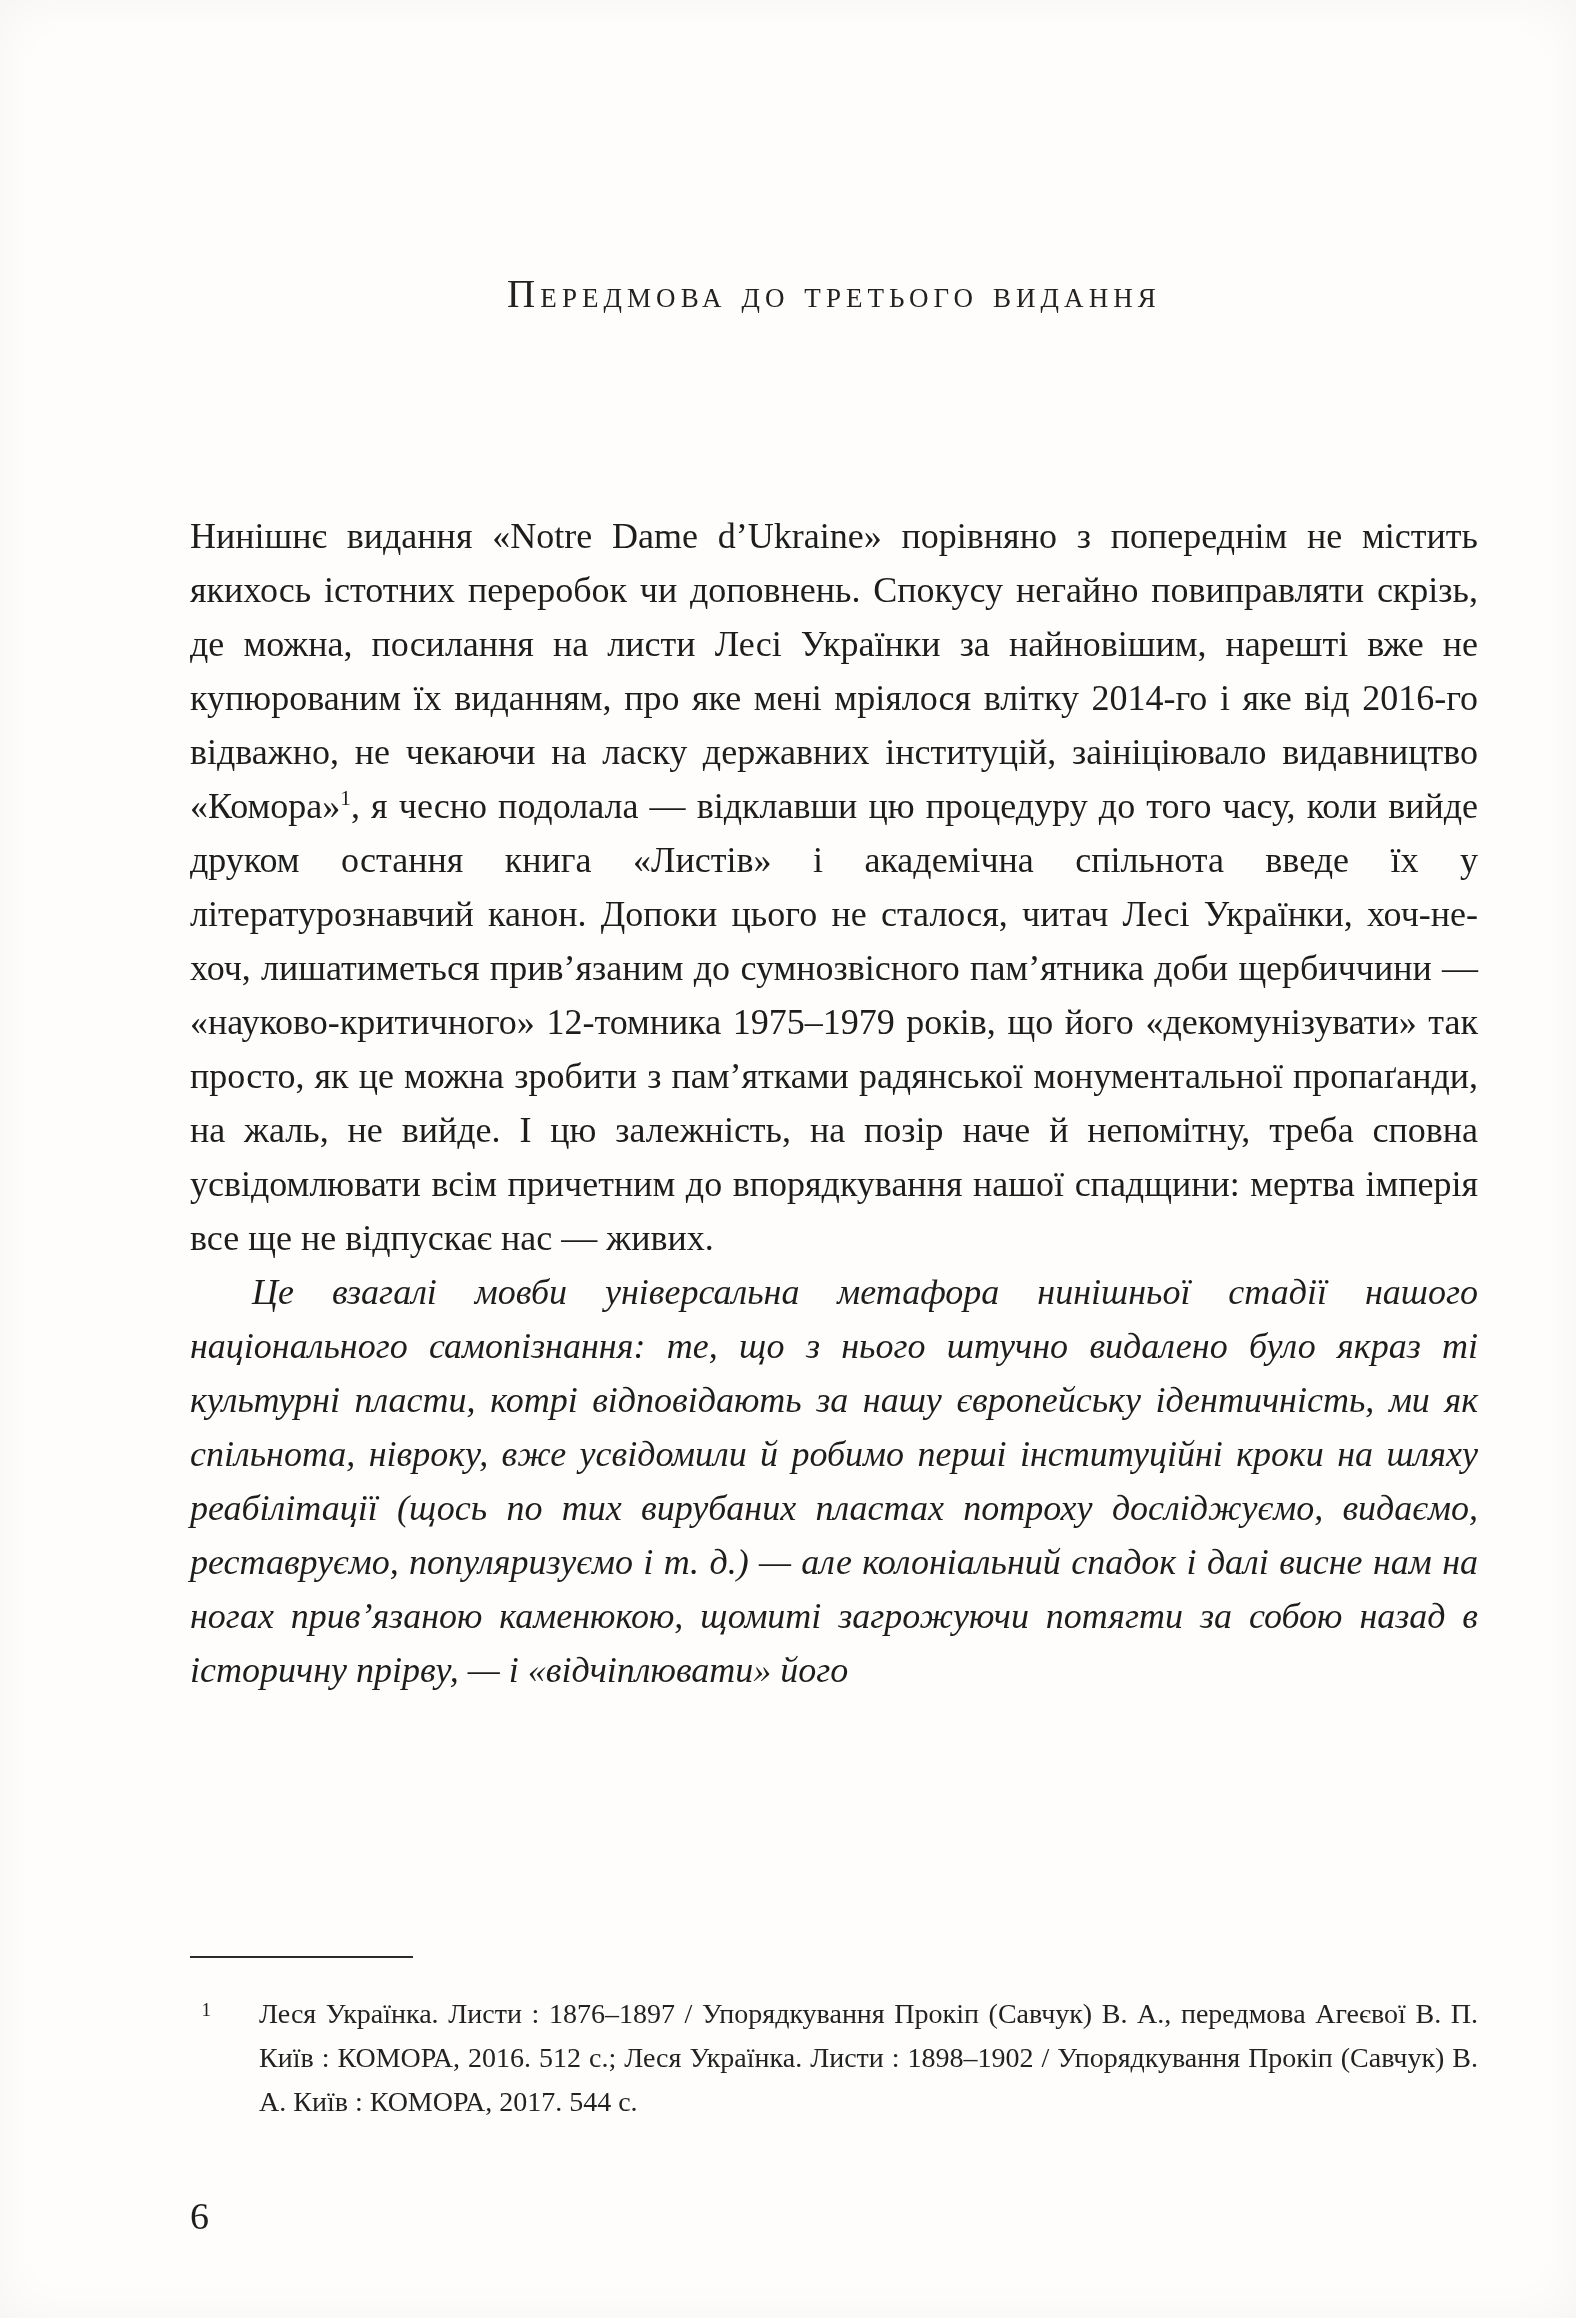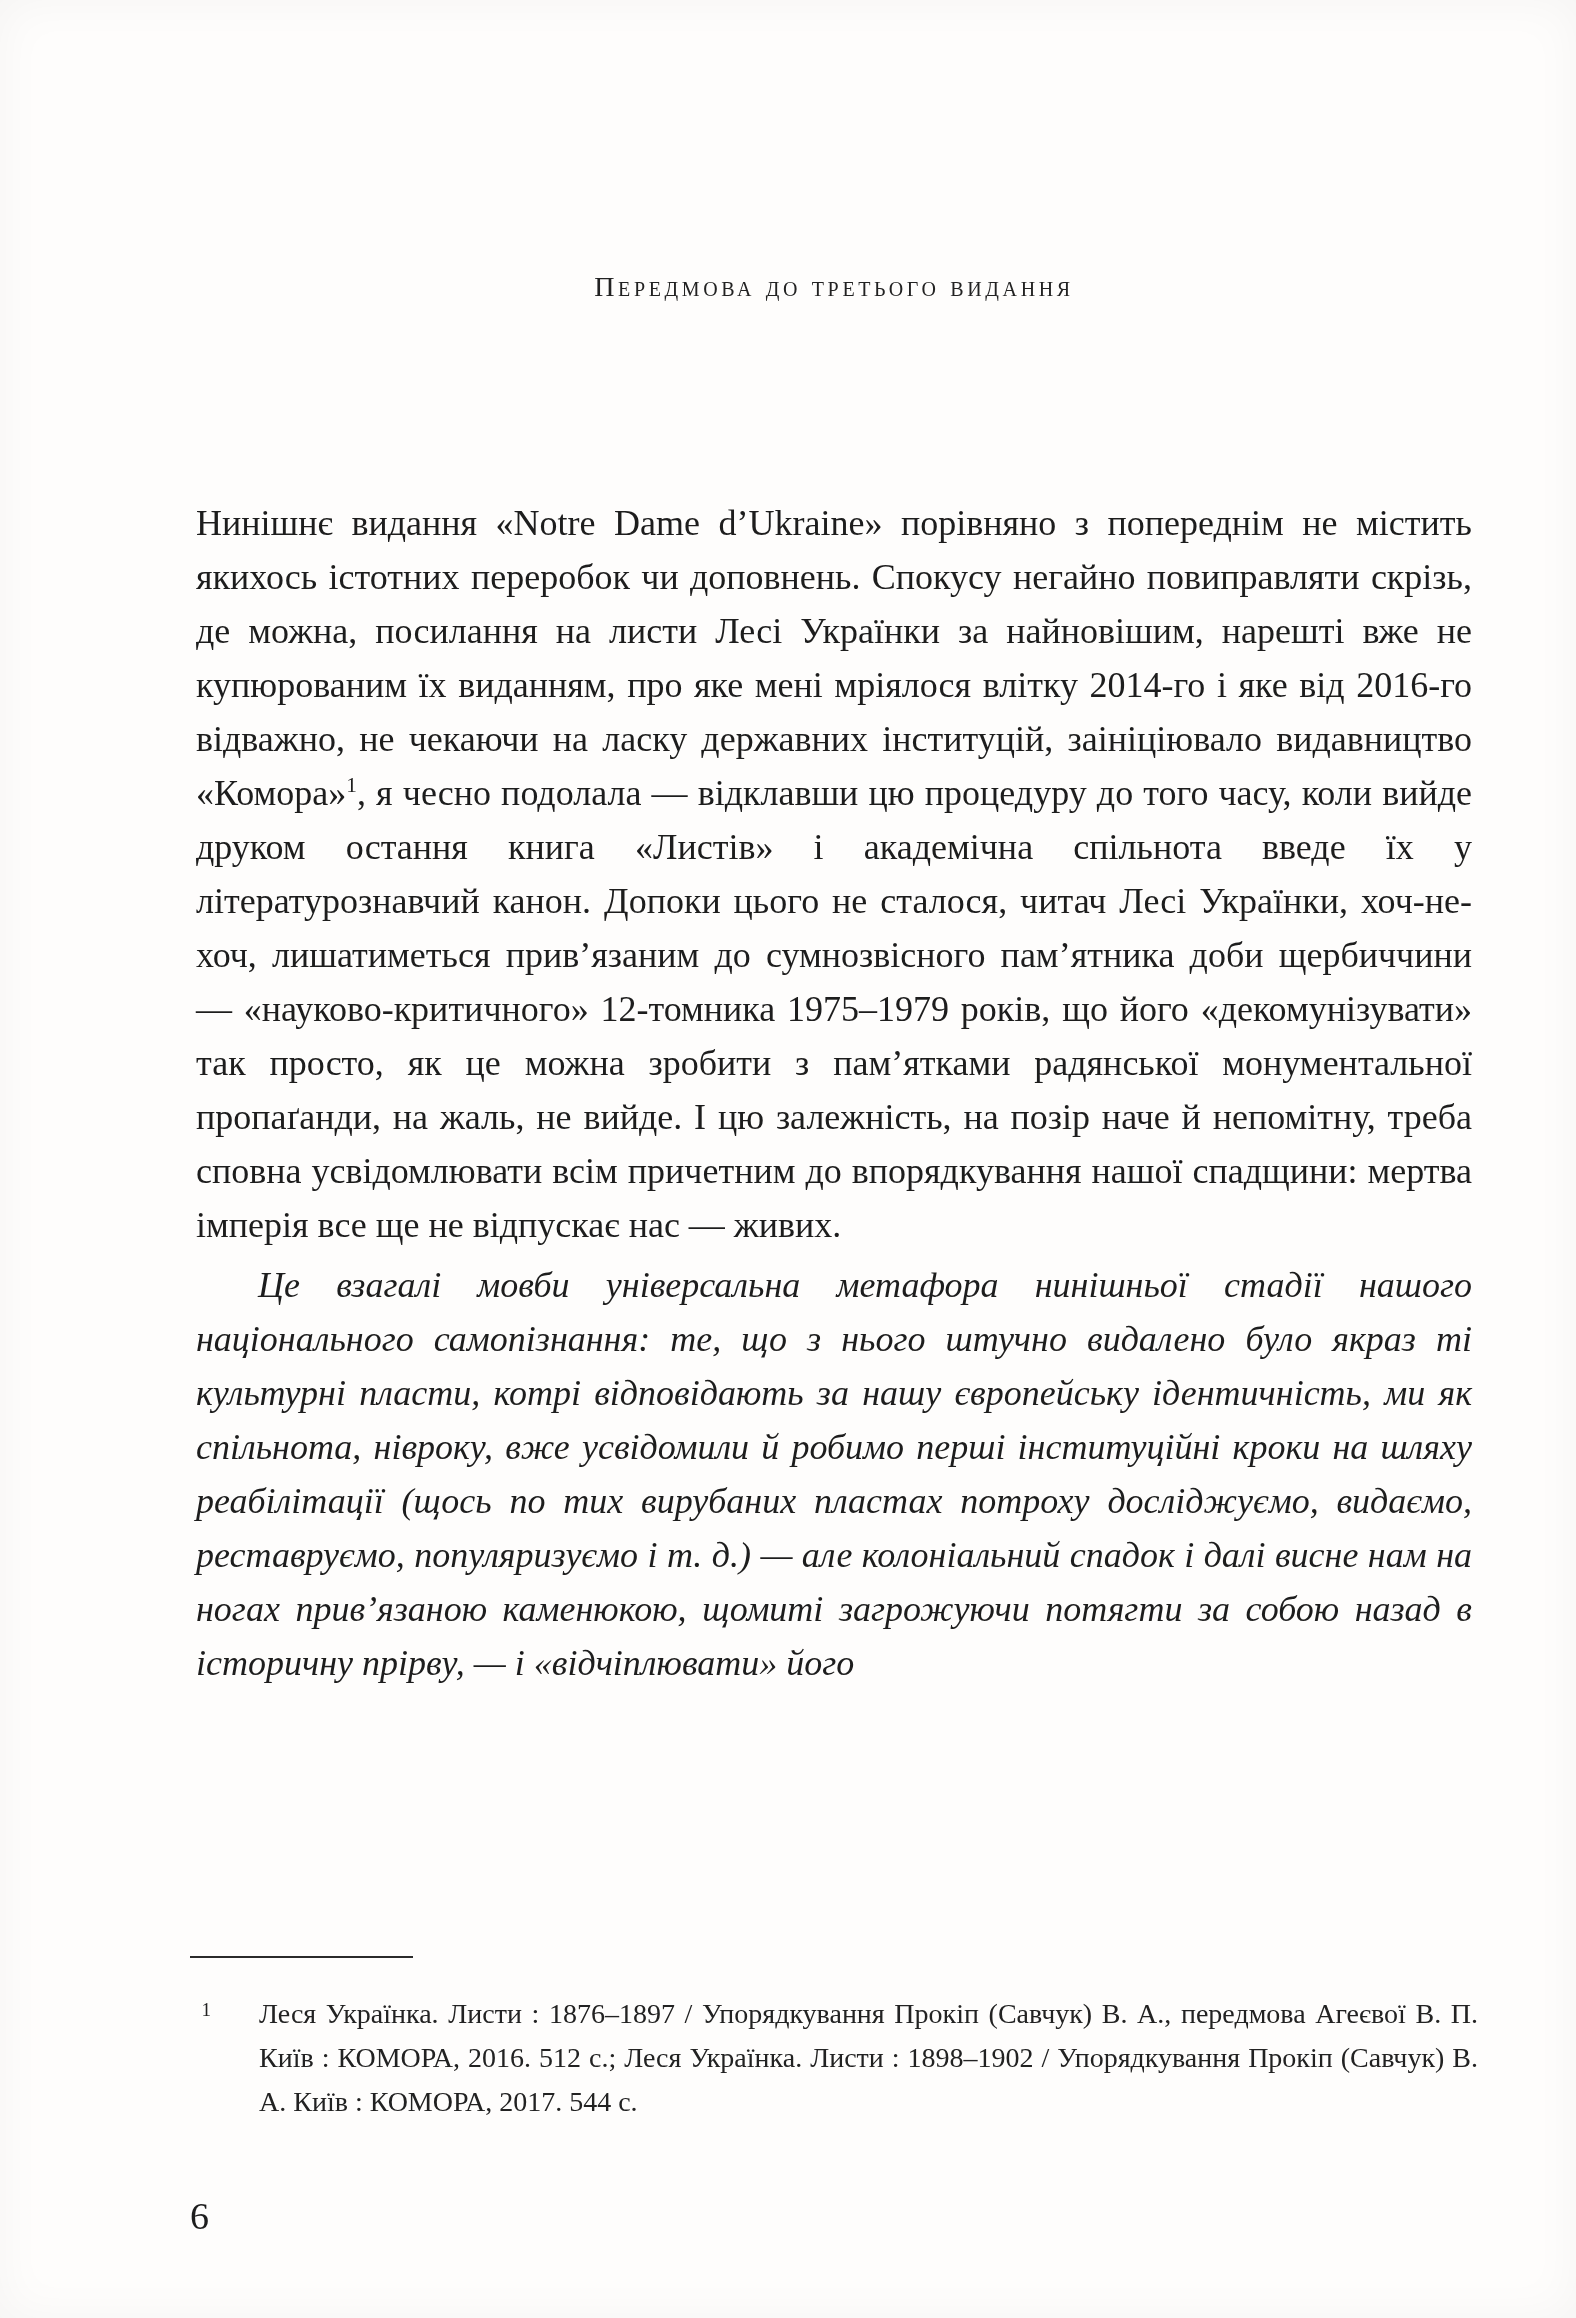--- a/index.html
+++ b/index.html
@@ -17,35 +17,35 @@
       color: #1c1c1c;
       box-sizing: border-box;
       overflow: hidden;
       box-shadow: inset 0 0 49px rgba(0,0,0,0.04);
     }
     .chapter-title {
       margin: 271px 98px 0 190px;
       text-align: center;
       font-variant: small-caps;
       font-weight: 400;
-      font-size: 28px;
+      font-size: 39px;
       letter-spacing: 0.13em;
       color: #222222;
     }
     .body-text {
       margin: 193px 98px 0 190px;
       font-size: 36px;
       line-height: 54px;
       text-align: justify;
       hyphens: auto;
       -webkit-hyphens: auto;
       color: #1d1d1d;
     }
     .body-text p {
-      margin: 6px;
+      margin: 0;
     }
     .para-indent {
       text-indent: 62px;
       font-style: italic;
     }
     sup.footnote-ref {
       font-size: 21.3px;
       line-height: 0;
       vertical-align: super;
     }

